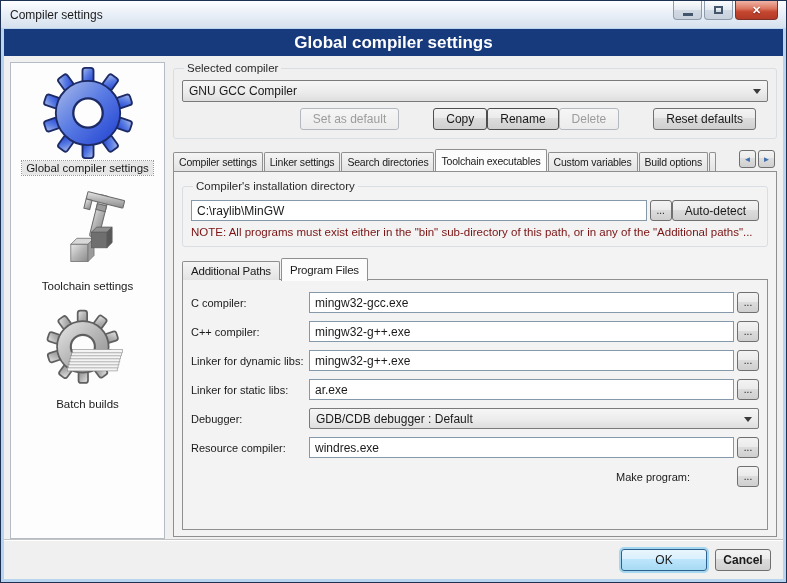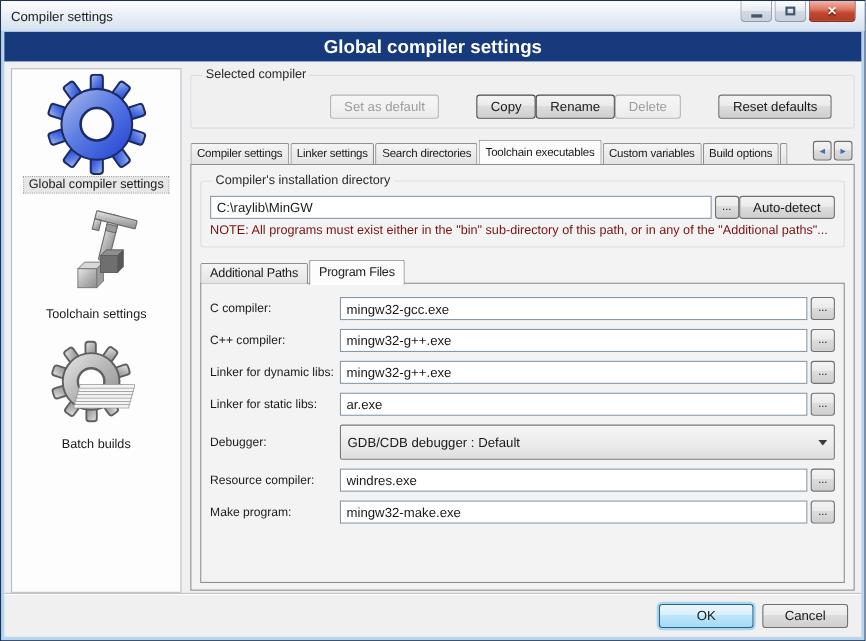--- a/index.html
+++ b/index.html
@@ -101,33 +101,33 @@
   
   .dir-row{display:flex;align-items:center;margin-top:2px;}
   .note{color:#7a1212;font-size:11.5px;margin:5px 0 0 0;white-space:nowrap;overflow:hidden;}
   .frow{display:flex;align-items:center;margin-bottom:8px;justify-content:flex-end;}
   .frow label{width:118px;flex:0 0 118px;font-size:11px;}
   .txt{
     flex:1;height:21px;border:1px solid #8699ab;background:#ffffff;
     padding:0 5px;font-size:12px;font-family:"Liberation Sans",sans-serif;color:#1a1a1a;min-width:0;
   }
   .browse{width:22px;flex:0 0 22px;height:21px;margin-left:3px;padding:0;font-size:10px;line-height:10px;}
-  .frow .combo{flex:1;height:32px;}
+  .frow .combo{flex:1;height:21px;}
   
   .footer{
     flex:0 0 40px;background:#f0f0f0;margin:0 0;
     border-top:1px solid #c3c3c3;box-shadow:inset 0 1px 0 #ffffff;
     display:flex;align-items:center;justify-content:flex-end;gap:8px;padding:0 12px;
   }
   .btn.ok{
     width:86px;border-color:#2c628b;
     background:linear-gradient(#eaf6fd,#d9f0fc 45%,#bee6fd 46%,#a7d9f3);
     box-shadow:0 0 0 2px #a5d7f1;
   }
-  .btn.cancel{width:78px;}
+  .btn.cancel{width:56px;font-weight:bold;}
 </style>
 </head>
 <body>
 
 <div class="window">
 
   <div class="titlebar">
     <span class="title-text">Compiler settings</span>
     <div class="win-controls">
       <div class="wbtn">
@@ -228,20 +228,24 @@
           </g>
         </svg>
         <span class="side-label">Batch builds</span>
       </div>
     </div>
 
     <div class="main">
 
       <fieldset>
         <legend>Selected compiler</legend>
+        <div class="combo">
+          <span class="combo-text">GNU GCC Compiler</span>
+          <span class="combo-arrow"></span>
+        </div>
         <div class="btn-row">
           <button class="btn disabled">Set as default</button>
           <button class="btn strong gap-before">Copy</button>
           <button class="btn strong">Rename</button>
           <button class="btn disabled">Delete</button>
           <button class="btn gap-before">Reset defaults</button>
         </div>
       </fieldset>
 
       <div class="tabstrip">
@@ -310,21 +314,20 @@
           </div>
 
           <div class="frow">
             <label>Resource compiler:</label>
             <input class="txt" value="windres.exe" style="">
             <button class="btn browse">...</button>
           </div>
 
           <div class="frow">
             <label>Make program:</label>
-            <input class="txt" value="mingw32-make.exe" style="">
             <button class="btn browse">...</button>
           </div>
 
         </div>
       </div>
     </div>
   </div>
 
   <div class="footer">
     <button class="btn ok">OK</button>

